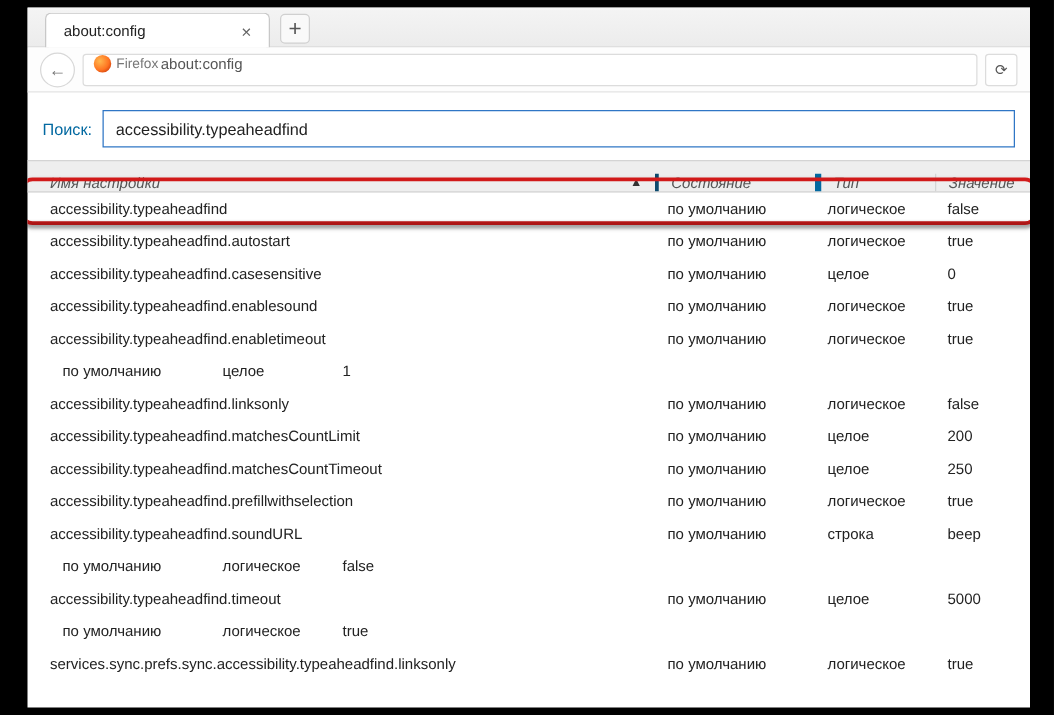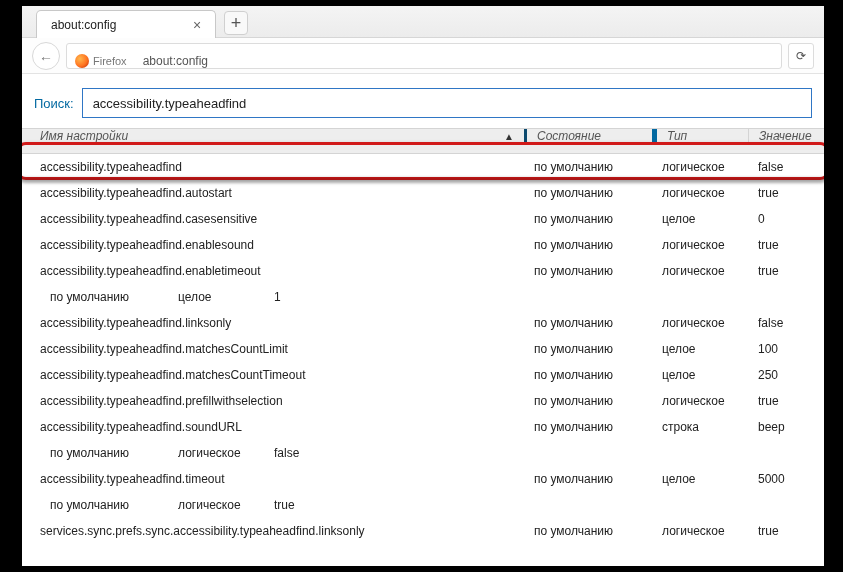--- a/index.html
+++ b/index.html
@@ -10,34 +10,34 @@
   
   .tabstrip { height: 32px; background: linear-gradient(#f4f4f4, #ececec); display: flex; align-items: flex-end; padding-left: 14px; border-bottom: 1px solid #d6d6d6; }
   .tab { height: 28px; background: #fff; border: 1px solid #c8c8c8; border-bottom: none; border-radius: 5px 5px 0 0; display: flex; align-items: center; padding: 0 10px 0 14px; min-width: 180px; margin-right: 2px; position: relative; top: 1px; }
   .tab .title { flex: 1; color: #222; font-size: 12px; }
   .tab .close { width: 16px; height: 16px; display: flex; align-items: center; justify-content: center; color: #666; font-size: 14px; cursor: pointer; }
   .newtab { width: 24px; height: 24px; margin-left: 6px; display: flex; align-items: center; justify-content: center; color: #555; font-size: 18px; cursor: pointer; border: 1px solid #d0d0d0; border-radius: 4px; background: #f9f9f9; margin-bottom: 2px; }
 
   
   .urlbar-row { height: 36px; display: flex; align-items: center; padding: 0 10px; border-bottom: 1px solid #e3e3e3; background: #fdfdfd; gap: 6px; }
   .nav-btn { width: 28px; height: 28px; border-radius: 50%; border: 1px solid #d8d8d8; background: #fff; display: flex; align-items: center; justify-content: center; cursor: pointer; color: #777; font-size: 14px; }
-  .urlfield { flex: 1; height: 26px; border: 1px solid #dcdcdc; border-radius: 3px; display: flex; align-items: flex-end; padding: 0 8px; gap: 16px; background: #fff; }
+  .urlfield { flex: 1; height: 26px; border: 1px solid #dcdcdc; border-radius: 3px; display: flex; align-items: flex-start; padding: 0 8px; gap: 2px; background: #fff; }
   .brandwrap { display: flex; align-items: center; gap: 4px; }
   .foxicon { width: 14px; height: 14px; border-radius: 50%; background: radial-gradient(circle at 35% 35%, #ffb74d, #ff7421 55%, #d64610 80%); }
   .brand { color: #777; font-size: 11px; }
   .addr { color: #555; font-size: 12px; }
   .reload { width: 26px; height: 26px; border: 1px solid #dcdcdc; border-radius: 3px; display: flex; align-items: center; justify-content: center; color: #555; cursor: pointer; background: #fff; }
 
   
   .searchrow { display: flex; align-items: center; padding: 14px 12px 10px 12px; gap: 8px; }
   .searchlabel { color: #0369a1; font-size: 13px; }
   .searchbox { flex: 1; height: 30px; border: 1px solid #2f76c5; padding: 0 10px; font-size: 13px; outline: none; color: #222; }
 
   
-  .thead { height: 26px; display: flex; align-items: flex-start; background: #eeeeee; border-bottom: 1px solid #d4d4d4; border-top: 1px solid #d4d4d4; font-style: italic; color: #555; font-size: 12px; padding-left: 18px; }
+  .thead { height: 26px; display: flex; align-items: flex-end; background: #eeeeee; border-bottom: 1px solid #d4d4d4; border-top: 1px solid #d4d4d4; font-style: italic; color: #555; font-size: 12px; padding-left: 18px; }
   .col-name { flex: 0 0 484px; display: flex; align-items: center; position: relative; }
   .col-state { flex: 0 0 128px; border-left: 3px solid #0c4a6e; padding-left: 10px; }
   .col-type { flex: 0 0 96px; border-left: 5px solid #0369a1; padding-left: 10px; }
   .col-value { flex: 1; border-left: 1px solid #d4d4d4; padding-left: 10px; }
   .sortarrow { position: absolute; right: 10px; color: #333; font-size: 10px; }
 
   
   .tbody { }
   .row { display: flex; align-items: center; height: 26px; color: #222; font-size: 12px; padding-left: 18px; cursor: pointer; }
   .row .col-name { font-style: normal; }
@@ -157,21 +157,21 @@
         <div class="col-state"><span>по умолчанию</span></div>
         <div class="col-type"><span>логическое</span></div>
         <div class="col-value"><span>false</span></div>
       </div>
       <div class="row">
         <div class="col-name">
             <span>accessibility.typeaheadfind.matchesCountLimit</span>
           </div>
         <div class="col-state"><span>по умолчанию</span></div>
         <div class="col-type"><span>целое</span></div>
-        <div class="col-value"><span>100</span></div>
+        <div class="col-value"><span>200</span></div>
       </div>
       <div class="row">
         <div class="col-name">
             <span>accessibility.typeaheadfind.matchesCountTimeout</span>
           </div>
         <div class="col-state"><span>по умолчанию</span></div>
         <div class="col-type"><span>целое</span></div>
         <div class="col-value"><span>250</span></div>
       </div>
       <div class="row">

